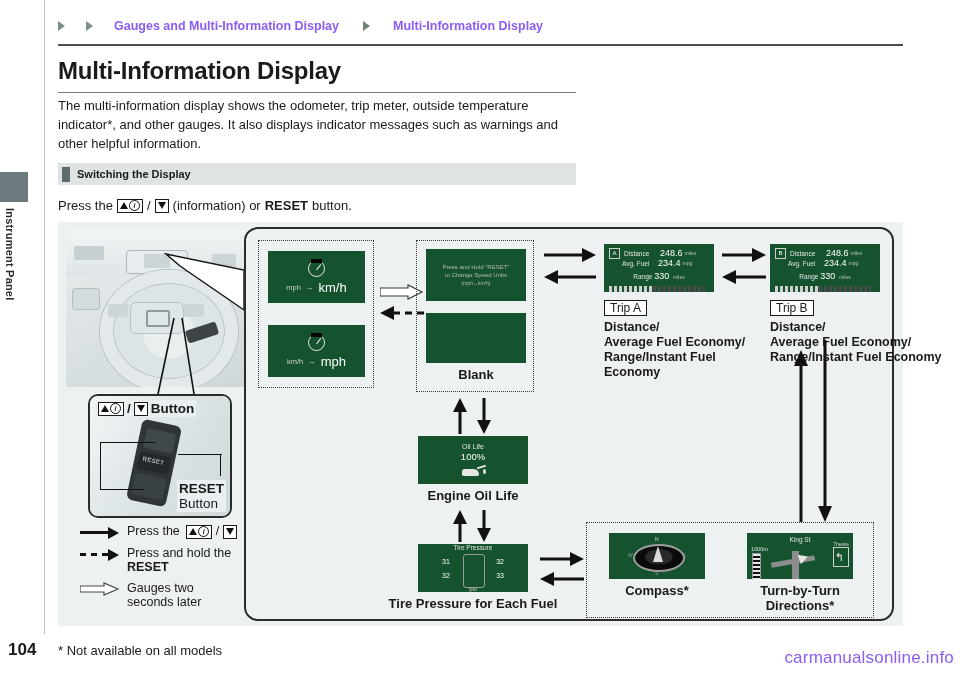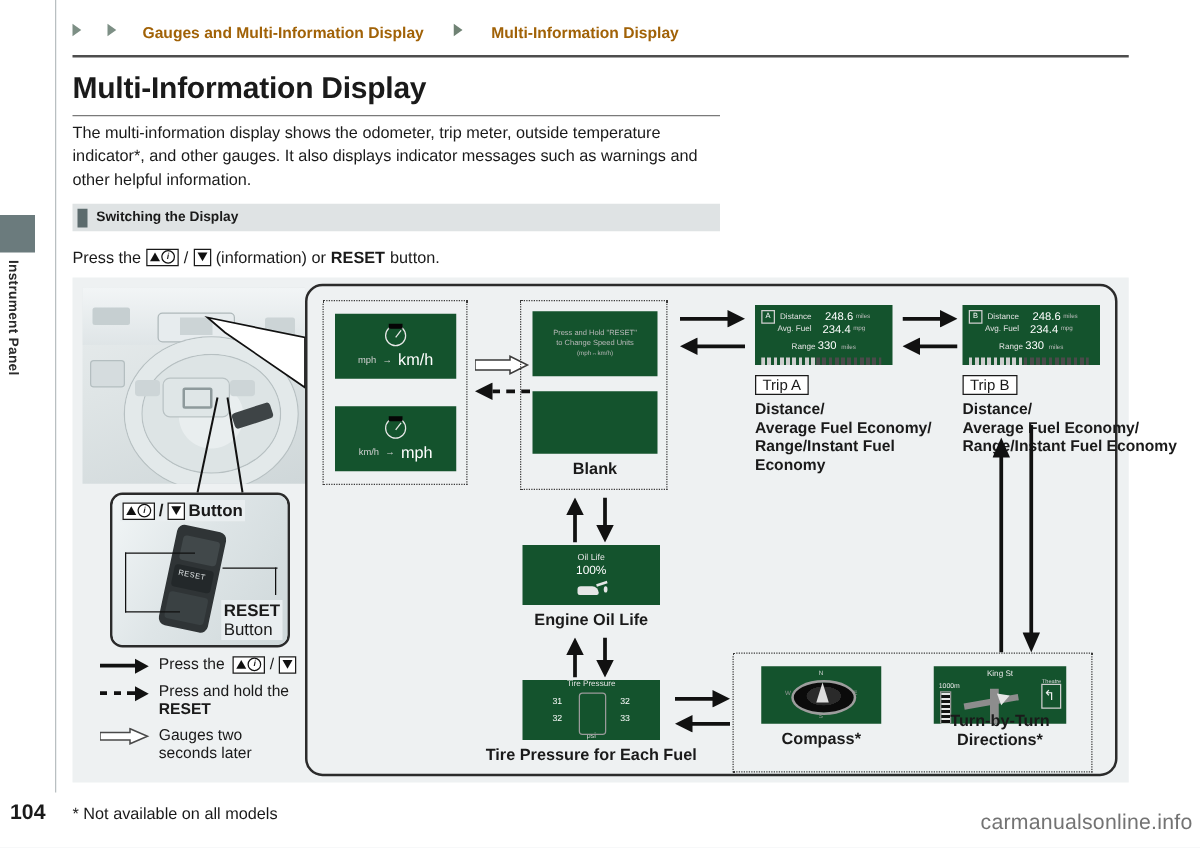--- a/index.html
+++ b/index.html
@@ -23,22 +23,22 @@
     writing-mode:vertical-rl;text-orientation:mixed;
     letter-spacing:.2px;white-space:nowrap;
   }
   .left-rule{
     position:absolute;left:44px;top:0px;width:1px;height:634px;background:#b9bfc1;
   }
 
   
   .breadcrumb{
     position:absolute;left:58px;top:19px;
-    font-size:12.5px;font-weight:bold;color:#a16207;
-    white-space:nowrap;display:flex;gap:20px;
+    font-size:12.5px;font-weight:bold;color:#8b5cf6;
+    white-space:nowrap;display:flex;align-items:center;gap:20px;
   }
   .bc-arrow{
     display:inline-block;width:0;height:0;
     border-left:7px solid #7d8f85;
     border-top:5px solid transparent;border-bottom:5px solid transparent;
     margin-right:1px;
   }
   .bc-arrow.sm{border-left-color:#6f8274;margin:0 3px 0 4px;}
   .hdr-rule{
     position:absolute;left:58px;top:44px;width:845px;height:2px;background:#4d4d4d;
@@ -275,21 +275,21 @@
   .tbt .signtop{position:absolute;right:4px;top:9px;font-size:4.5px;color:#d8d8d8;}
   .tbt .signarr{position:absolute;right:9px;top:19px;font-size:11px;color:#efefef;line-height:11px;}
 
   
   .arw{position:absolute;}
 
   
   .pagenum{position:absolute;left:8px;top:640px;font-size:17px;font-weight:bold;}
   .footnote{position:absolute;left:58px;top:643px;font-size:13px;}
   .watermark{
-    position:absolute;right:6px;top:648px;font-size:17px;color:#737373;
+    position:absolute;right:6px;top:648px;font-size:17px;color:#8b5cf6;
     letter-spacing:.2px;
   }
 </style>
 </head>
 <body>
 
 <div class="page">
 
   <div class="side-tab"></div>
   <div class="side-label">Instrument Panel</div>
@@ -624,21 +624,21 @@
           <div class="dist">1000m</div>
           <div class="bar"></div>
           <div class="roadh"></div>
           <div class="roadv"></div>
           <div class="arrow"></div>
           <div class="signtop">Theatre</div>
           <div class="signbox"></div>
           <div class="signarr">↰</div>
         </div>
       </div>
-      <div class="caption" style="left:148px;top:46px;width:130px;white-space:pre-line;">Turn-by-Turn
+      <div class="caption" style="left:148px;top:60px;width:130px;white-space:pre-line;">Turn-by-Turn
 Directions*</div>
     </div>
 
     <div class="arw" style="left:736px;top:128px;">
       <svg width="14" height="172" viewBox="0 0 14 172">
         <line x1="7" y1="172" x2="7" y2="14" stroke="#111" stroke-width="3"></line>
         <polygon points="7,0 0,16 14,16" fill="#111"></polygon>
       </svg>
     </div>
     <div class="arw" style="left:760px;top:118px;">

